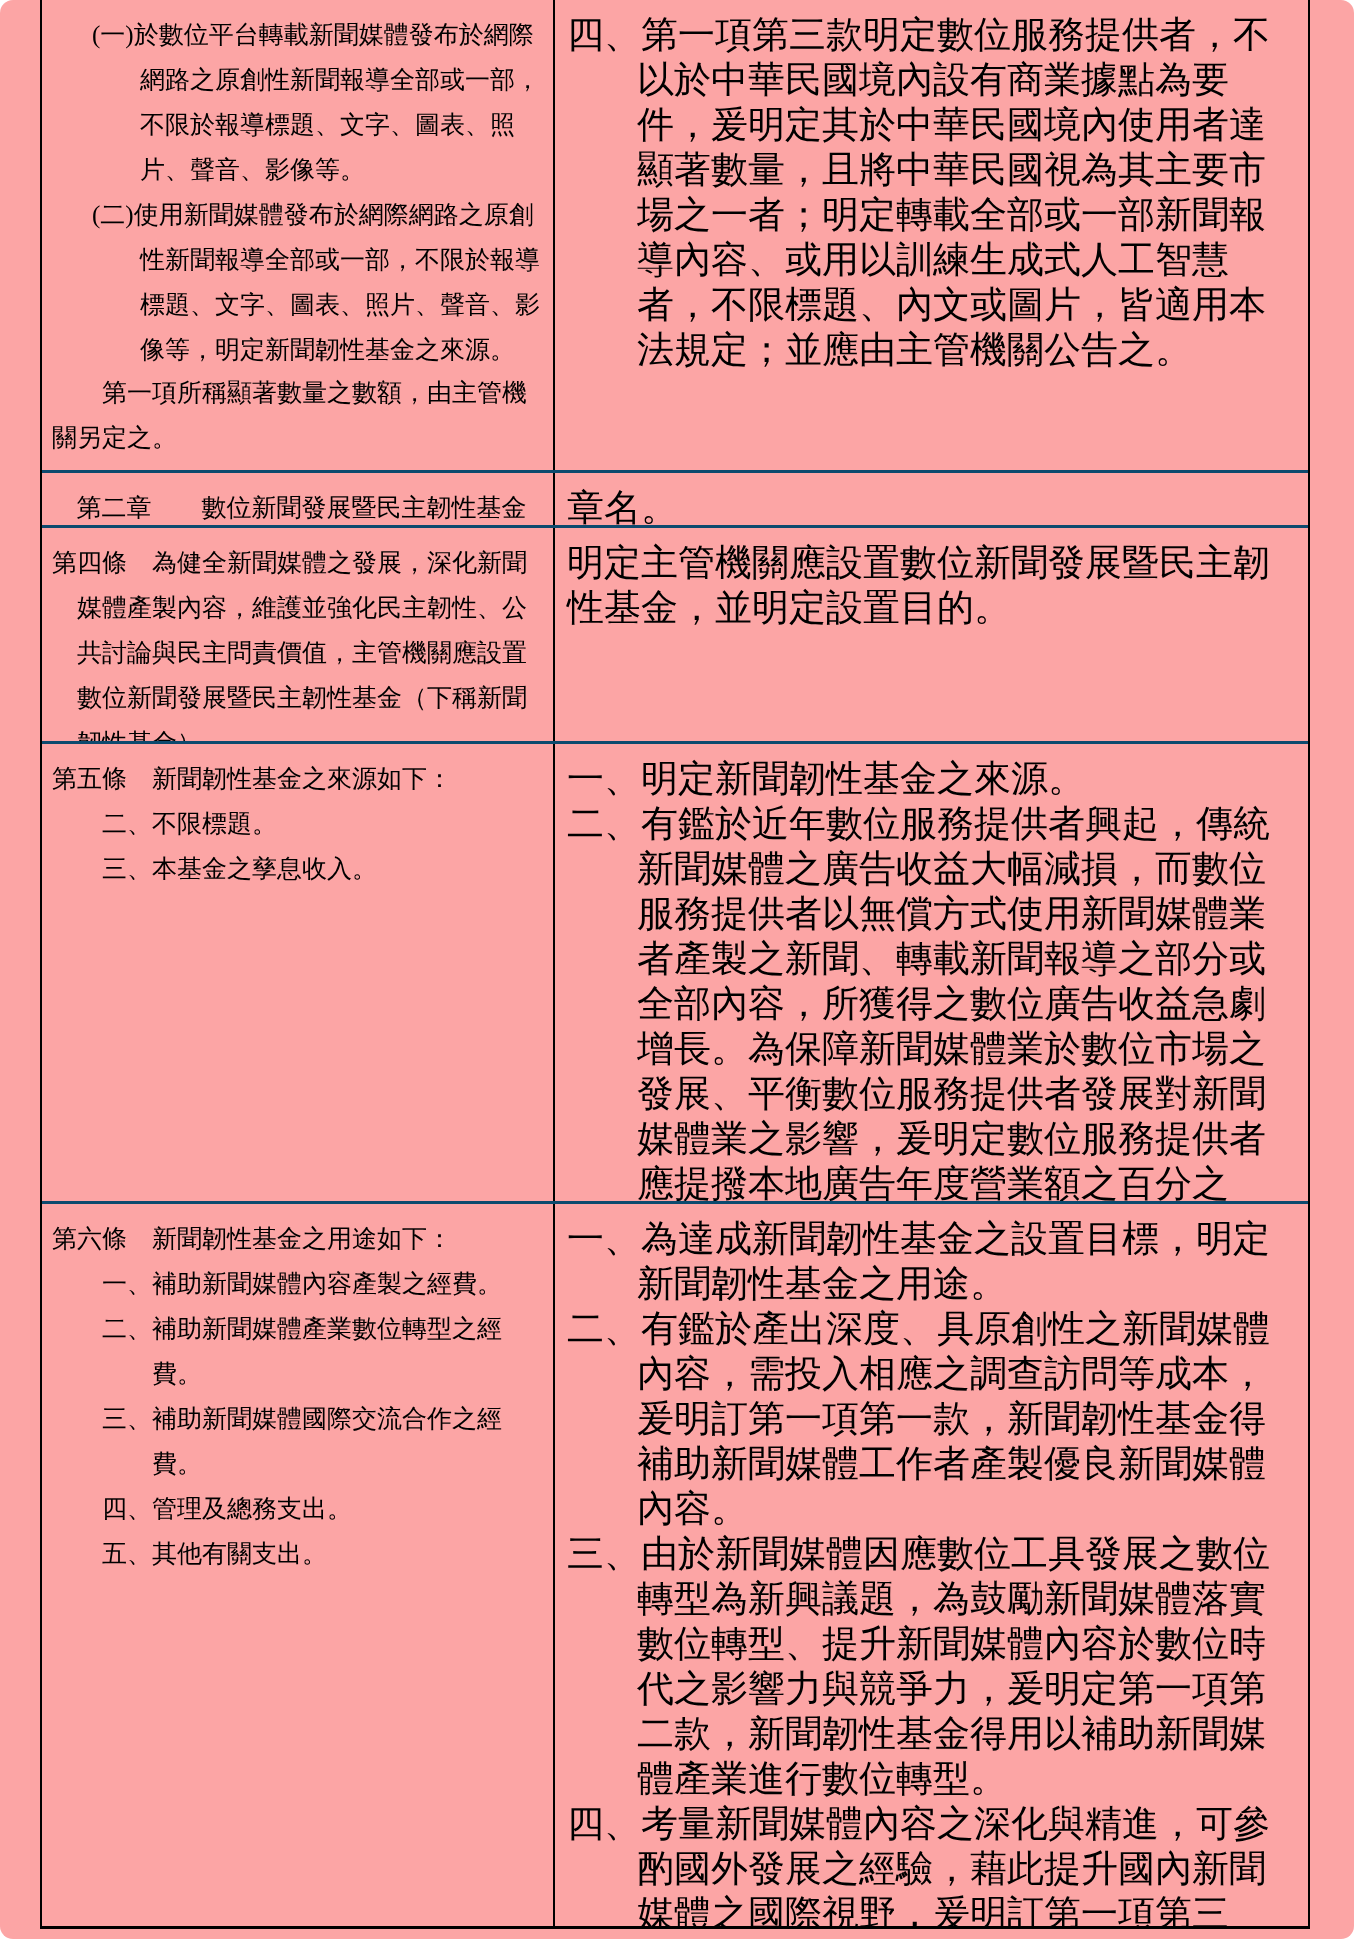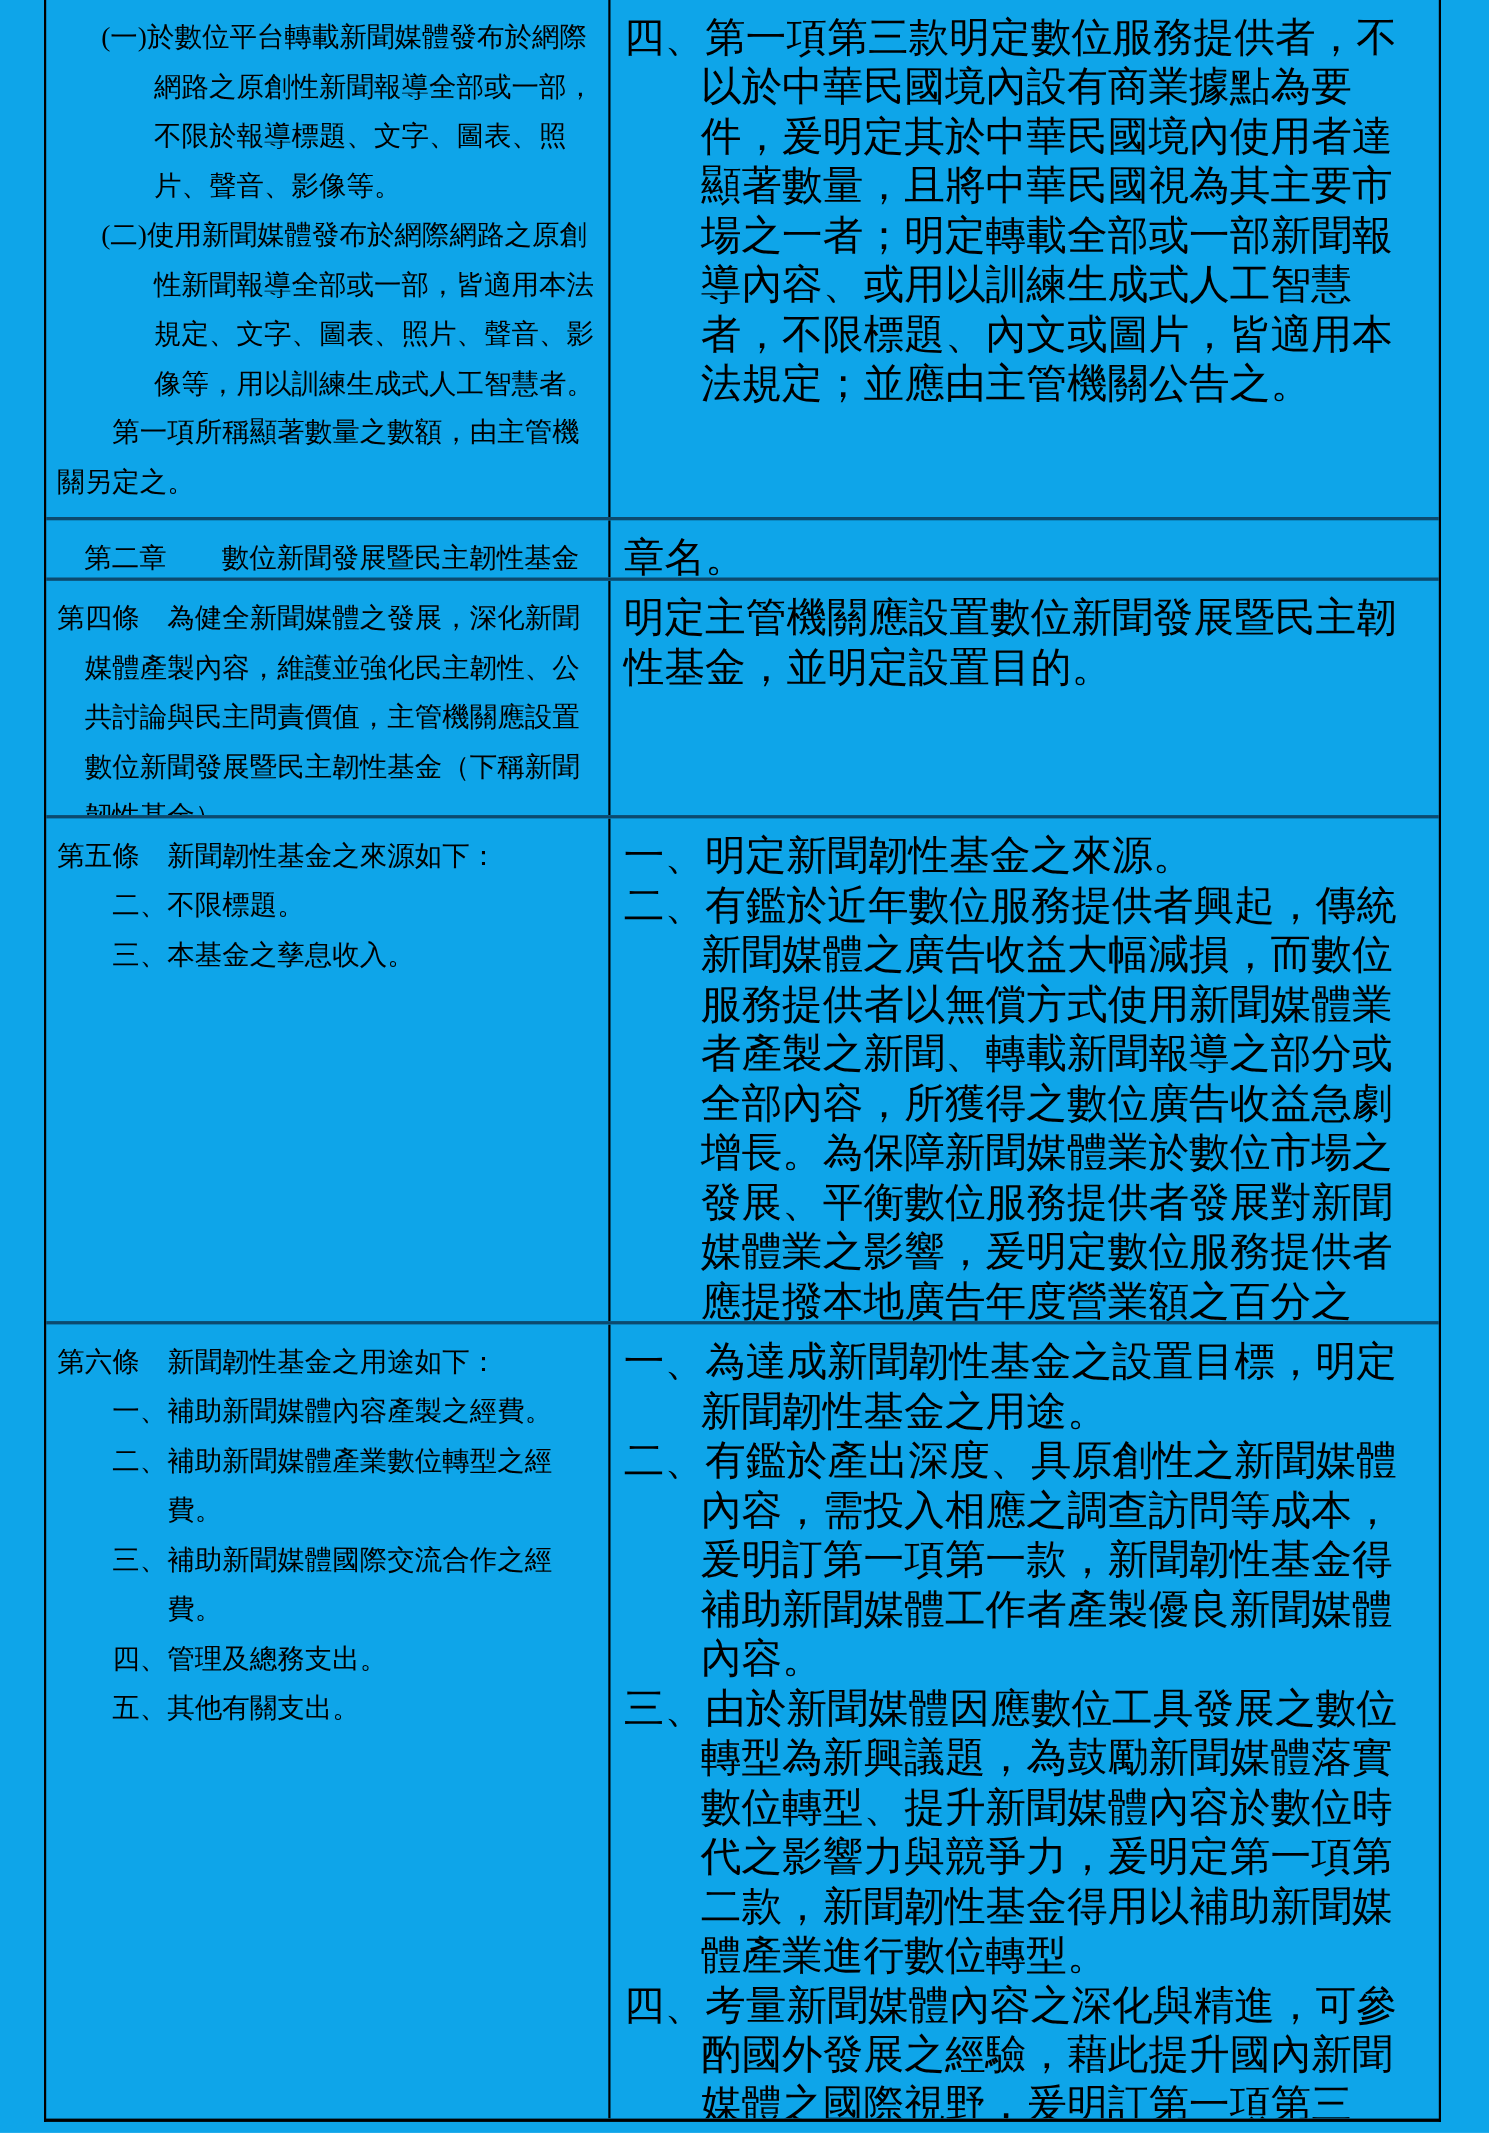--- a/index.html
+++ b/index.html
@@ -8,21 +8,22 @@
     height: 1939px;
     background: #ffffff;
     font-family: "Liberation Serif", "DejaVu Serif", serif;
     color: #000000;
     overflow: hidden;
   }
   .page {
     position: relative;
     width: 1354px;
     height: 1939px;
-    background: #0ea5e9;
+    background: #fca5a5;
+    border-radius: 13px;
   }
   .law-table {
     position: absolute;
     left: 40px;
     top: 0;
     width: 1270px;
     height: 1929px;
     border-left: 2px solid #000;
     border-right: 2px solid #000;
     border-bottom: 3px solid #000;
@@ -80,21 +81,21 @@
 </style>
 </head>
 <body>
 
 <div class="page">
   <div class="law-table">
 
     <div class="row row-0">
       <div class="cell cell-left">
         <p class="p-paren">(一)於數位平台轉載新聞媒體發布於網際網路之原創性新聞報導全部或一部，不限於報導標題、文字、圖表、照片、聲音、影像等。</p>
-        <p class="p-paren">(二)使用新聞媒體發布於網際網路之原創性新聞報導全部或一部，皆適用本法規定、文字、圖表、照片、聲音、影像等，用以訓練生成式人工智慧者。</p>
+        <p class="p-paren">(二)使用新聞媒體發布於網際網路之原創性新聞報導全部或一部，不限於報導標題、文字、圖表、照片、聲音、影像等，明定新聞韌性基金之來源。</p>
         <p class="p-indent2">第一項所稱顯著數量之數額，由主管機關另定之。</p>
       </div>
       <div class="cell cell-right">
         <p class="p-numR">四、第一項第三款明定數位服務提供者，不以於中華民國境內設有商業據點為要件，爰明定其於中華民國境內使用者達顯著數量，且將中華民國視為其主要市場之一者；明定轉載全部或一部新聞報導內容、或用以訓練生成式人工智慧者，不限標題、內文或圖片，皆適用本法規定；並應由主管機關公告之。</p>
       </div>
     </div>
 
     <div class="row row-1">
       <div class="cell cell-left">
         <p class="p-center">第二章　　數位新聞發展暨民主韌性基金</p>

